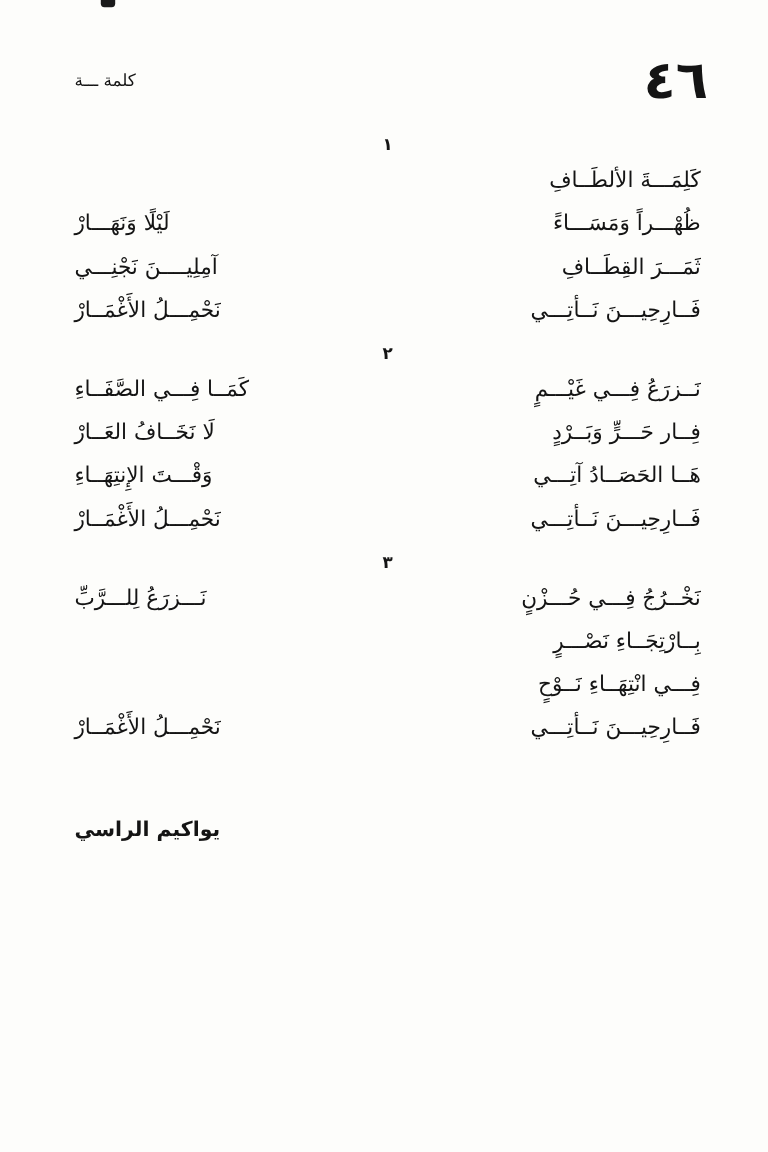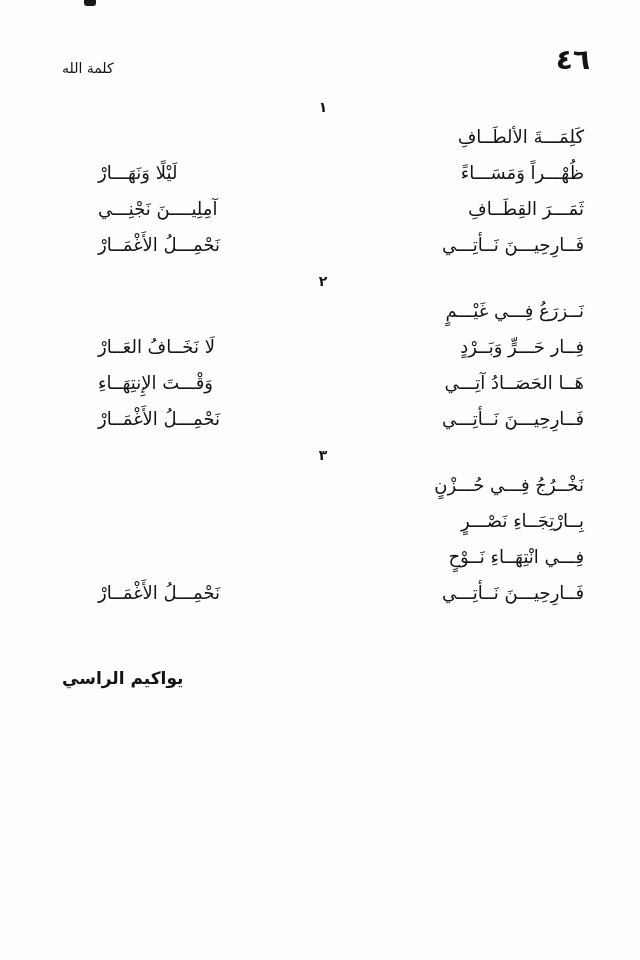--- a/index.html
+++ b/index.html
@@ -29,21 +29,21 @@
     border-radius: 0 0 3px 3px;
   }
   .page-header {
     display: flex;
     flex-direction: row;
     justify-content: space-between;
     align-items: flex-start;
     padding: 46px 50px 0 62px;
   }
   .page-number {
-    font-size: 28px;
+    font-size: 44px;
     font-weight: bold;
     line-height: 1;
     letter-spacing: 2px;
   }
   .book-title {
     font-size: 14px;
     margin-top: 14px;
     font-weight: 500;
   }
   .poem {
@@ -62,39 +62,38 @@
   .verse-line {
     display: flex;
     justify-content: space-between;
     align-items: baseline;
     font-size: 18px;
     line-height: 36px;
     white-space: nowrap;
   }
   .hemistich {
     display: inline-block;
-    margin-left: 36px;
   }
   .author {
     padding: 48px 28px 0 62px;
     text-align: left;
     font-size: 17px;
     font-weight: bold;
   }
 </style>
 </head>
 <body>
 
 <div class="page">
 
   <div class="scan-artifact"></div>
 
   <div class="page-header">
     <div class="page-number">٤٦</div>
-    <div class="book-title">كلمة الله</div>
+    <div class="book-title">كلمة ـــة</div>
   </div>
 
   <div class="poem">
 
     <section class="stanza">
       <div class="stanza-number">١</div>
       <div class="verse-line">
         <span class="hemistich">كَلِمَـــةَ الألطَــافِ</span>
       </div>
       <div class="verse-line">
@@ -108,39 +107,41 @@
       <div class="verse-line">
         <span class="hemistich">فَــارِحِيـــنَ نَــأتِـــي</span>
         <span class="hemistich">نَحْمِـــلُ الأَغْمَــارْ</span>
       </div>
     </section>
 
     <section class="stanza">
       <div class="stanza-number">٢</div>
       <div class="verse-line">
         <span class="hemistich">نَــزرَعُ فِـــي غَيْـــمٍ</span>
+        <span class="hemistich">كَمَــا فِـــي الصَّفَــاءِ</span>
       </div>
       <div class="verse-line">
         <span class="hemistich">فِــار حَـــرٍّ وَبَــرْدٍ</span>
         <span class="hemistich">لَا نَخَــافُ العَــارْ</span>
       </div>
       <div class="verse-line">
         <span class="hemistich">هَــا الحَصَــادُ آتِـــي</span>
         <span class="hemistich">وَقْـــتَ الإِنتِهَــاءِ</span>
       </div>
       <div class="verse-line">
         <span class="hemistich">فَــارِحِيـــنَ نَــأتِـــي</span>
         <span class="hemistich">نَحْمِـــلُ الأَغْمَــارْ</span>
       </div>
     </section>
 
     <section class="stanza">
       <div class="stanza-number">٣</div>
       <div class="verse-line">
         <span class="hemistich">نَخْــرُجُ فِـــي حُـــزْنٍ</span>
+        <span class="hemistich">نَـــزرَعُ لِلـــرَّبِّ</span>
       </div>
       <div class="verse-line">
         <span class="hemistich">بِــارْتِجَــاءِ نَصْـــرٍ</span>
       </div>
       <div class="verse-line">
         <span class="hemistich">فِـــي انْتِهَــاءِ نَــوْحٍ</span>
       </div>
       <div class="verse-line">
         <span class="hemistich">فَــارِحِيـــنَ نَــأتِـــي</span>
         <span class="hemistich">نَحْمِـــلُ الأَغْمَــارْ</span>

